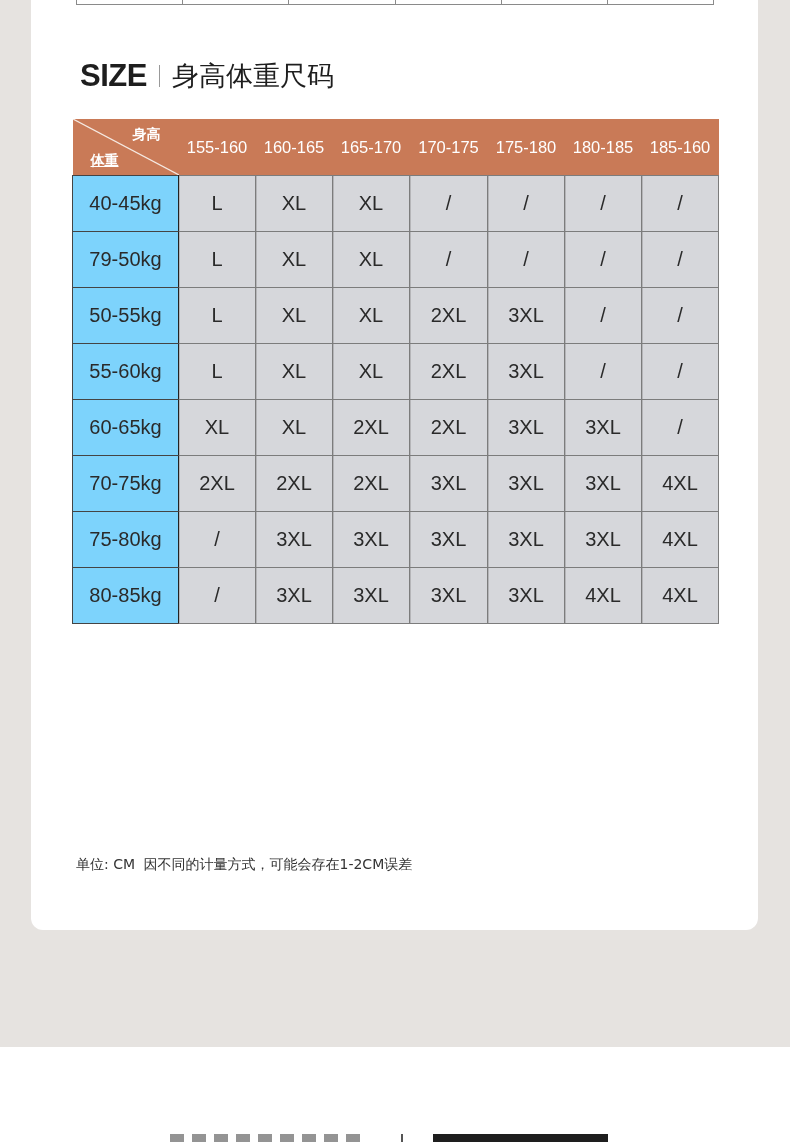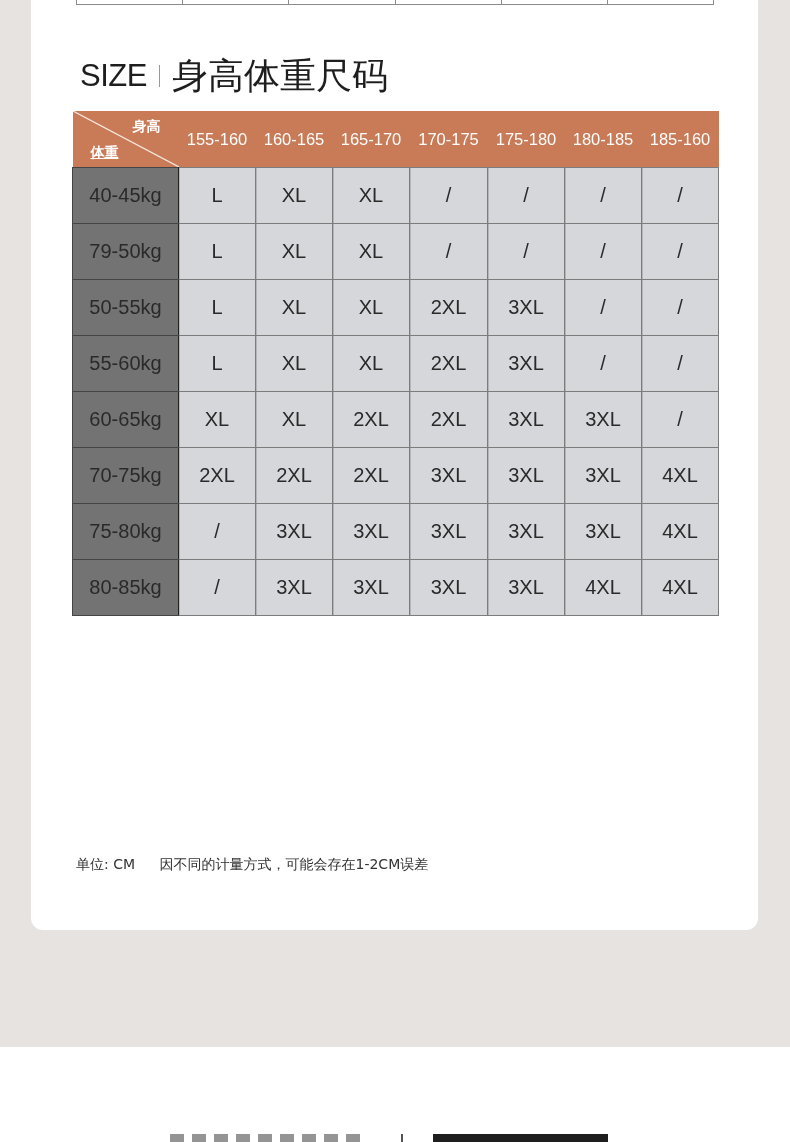--- a/index.html
+++ b/index.html
@@ -17,55 +17,55 @@
       position: absolute; left: 76px; top: 0; width: 638px; height: 4px;
       display: flex; border-bottom: 1px solid #8a8a8a;
     }
     .prev-table .pc { flex: 1; border-left: 1px solid #8a8a8a; }
     .prev-table .pc:last-child { border-right: 1px solid #8a8a8a; }
 
     .title {
       position: absolute; left: 80px; top: 56px; height: 40px;
       display: flex; align-items: center;
     }
-    .title .en { font-weight: normal; font-size: 31px; letter-spacing: -0.5px; color: #1e1e1e; }
+    .title .en { font-weight: bold; font-size: 31px; letter-spacing: -0.5px; color: #1e1e1e; }
     .title .sep { width: 1px; height: 22px; background: #999; margin: 0 12px 0 12px; }
-    .title .cn { font-size: 36px; color: #1e1e1e; font-family: Liberation Mono, monospace; }
+    .title .cn { font-size: 27px; color: #1e1e1e; font-family: Liberation Mono, monospace; }
 
     table.size {
-      position: absolute; left: 72px; top: 111px;
+      position: absolute; left: 72px; top: 119px;
       border-collapse: collapse; table-layout: fixed;
     }
     table.size th {
       background: #c97a57; color: #fff; font-weight: normal;
       font-size: 16.5px; height: 56px; padding: 0; text-align: center;
       border: none;
     }
     table.size th.corner { position: relative; width: 106px; }
     .corner svg { position: absolute; left: 0; top: 0; }
     .corner .h { position: absolute; right: 18px; top: 7px; font-size: 14px; font-weight: bold; }
     .corner .w { position: absolute; left: 18px; top: 33px; font-size: 14px; font-weight: bold; text-decoration: underline; }
     table.size td {
       height: 55px; padding: 0; text-align: center; font-size: 20px; color: #2a2a2a;
     }
     td.wt {
-      background: #737373; width: 106px; border: 1px solid #444; border-right: 1.5px solid #222;
+      background: #7dd3fc; width: 106px; border: 1px solid #444; border-right: 1.5px solid #222;
       text-align: right; padding-right: 12px; box-sizing: border-box;
     }
     td.sz {
       background: #d6d7db; width: 76px;
       border: 1px solid #7c7c7c;
       box-shadow: inset 1px 0 0 #b5b5b8;
     }
     td.sz.wide { width: 77px; }
     .note {
       position: absolute; left: 76px; top: 856px; font-size: 14px; color: #333;
       font-family: "DejaVu Sans", sans-serif;
     }
-    .note .unit { margin-right: 20px; }
+    .note .unit { margin-right: 4px; }
     .bottom {
       position: absolute; left: 0; top: 1047px; width: 790px; height: 95px; background: #fff;
     }
     .bottom .frag {
       position: absolute; left: 170px; top: 87px; display: flex; align-items: flex-start;
     }
     .frag .en { width: 195px; height: 8px; background: repeating-linear-gradient(90deg,#666 0 14px,transparent 14px 22px); opacity: .7; }
     .frag .bar { width: 2px; height: 10px; background: #555; margin: 0 30px 0 36px; }
     .frag .cn { width: 175px; height: 8px; background: #1e1e1e; }
   </style>

